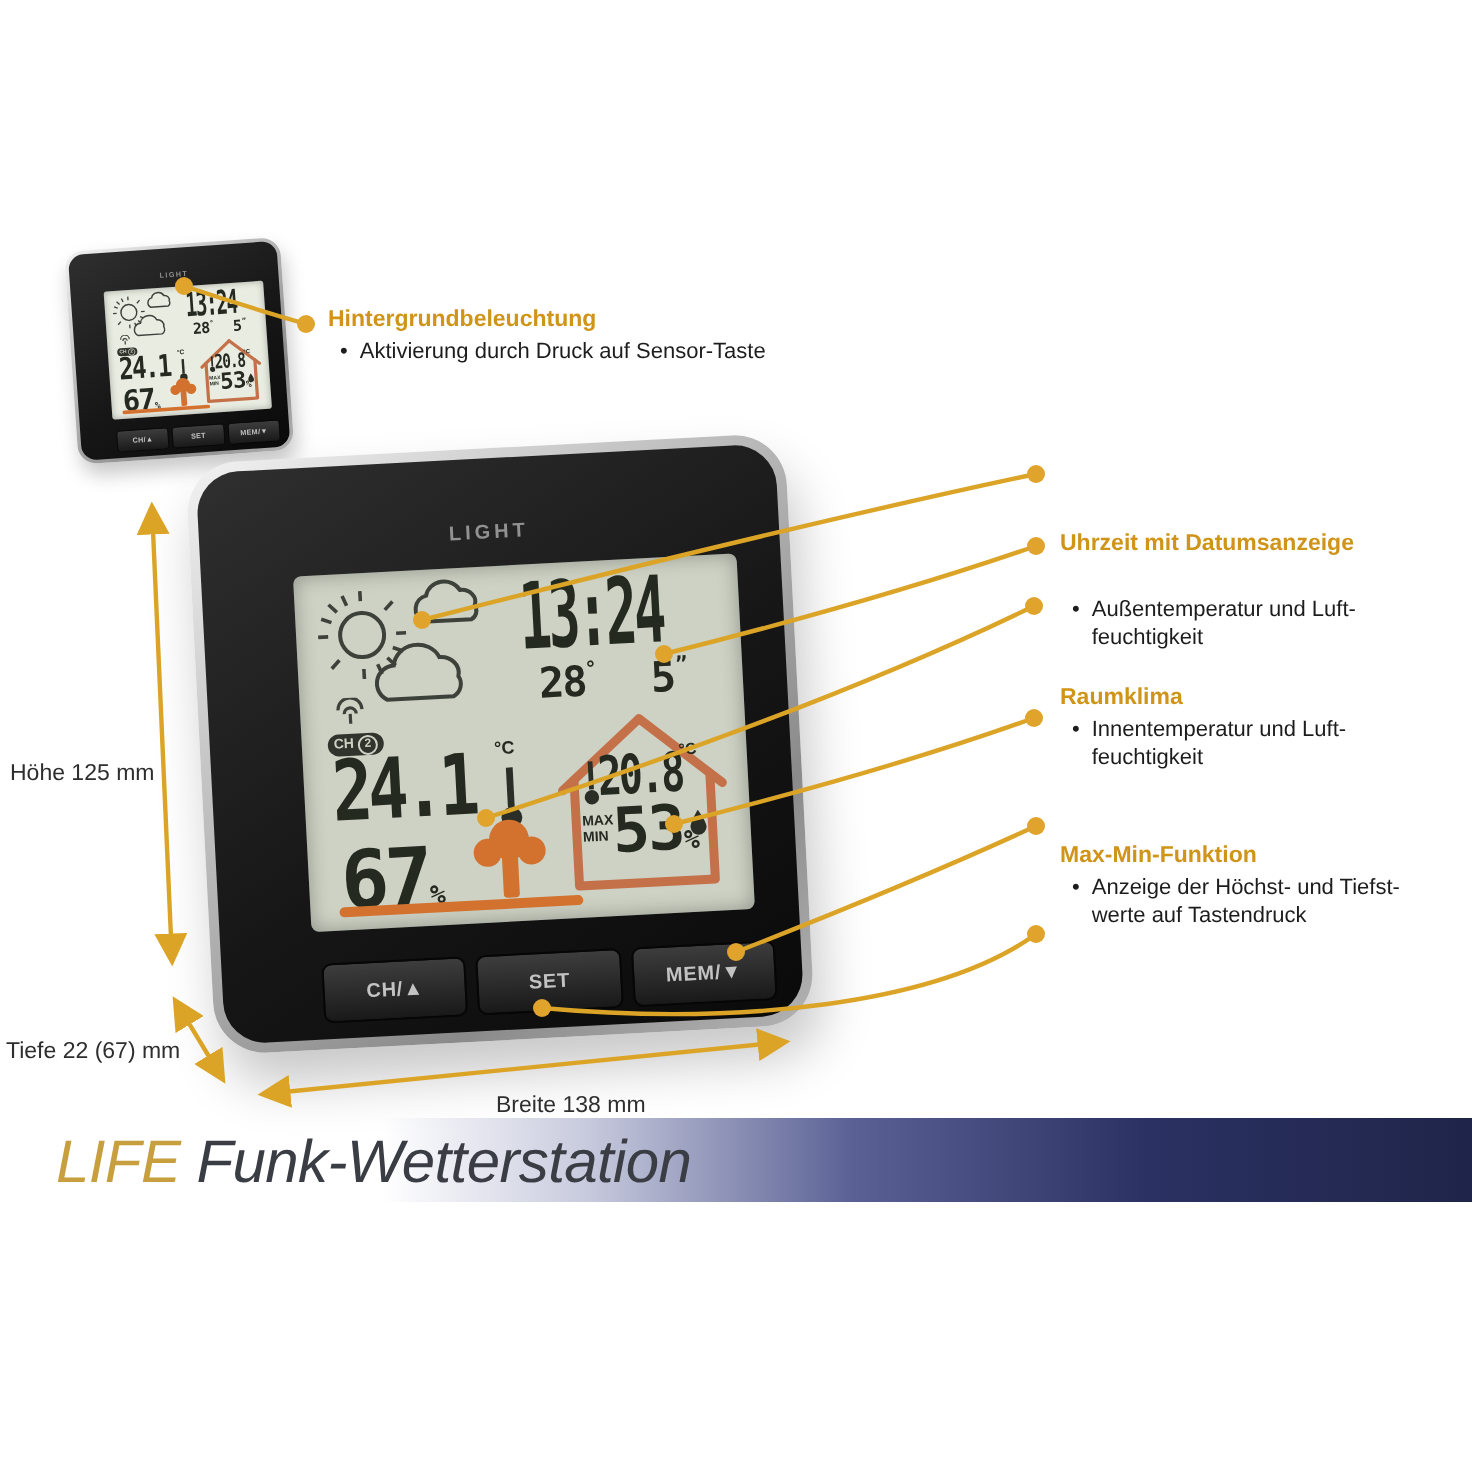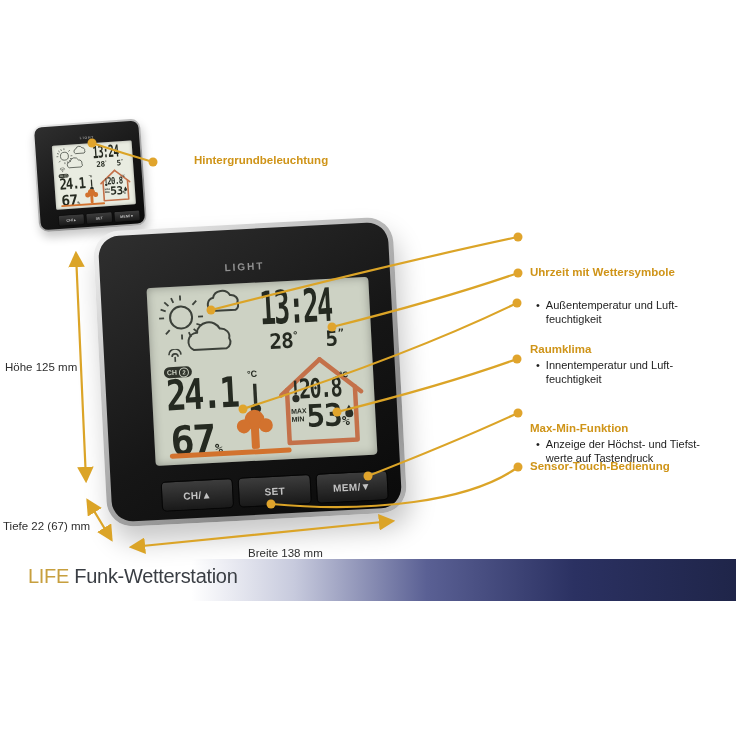--- a/index.html
+++ b/index.html
@@ -53,33 +53,33 @@
   .btn{flex:1;display:flex;align-items:center;justify-content:center;border-radius:5px;
        background:linear-gradient(#3d3d3d,#191919);border:1px solid #060606;color:#c3c3c3;
        font-size:10px;font-weight:bold;letter-spacing:.4px;}
 
   
   .ann{position:absolute;left:530px;width:200px;}
   .ann-title{color:#cf9418;font-weight:bold;font-size:11.5px;line-height:13px;}
   .ann-bullet{margin-top:3px;display:flex;font-size:11px;line-height:13.5px;color:#1d1d1d;}
   .ann-bullet::before{content:"•";margin:0 6px 0 6px;}
   .ann-bullet span{white-space:pre-line;}
-  .ann-backlight{left:164px;top:154px;width:280px;margin-left:30px;}
+  .ann-backlight{left:164px;top:154px;width:280px;}
 
   
   .dim{position:absolute;font-size:11.5px;color:#2e2e2e;}
-  .dim-h{left:5px;top:361px;}
+  .dim-h{left:5px;top:381px;}
   .dim-d{left:3px;top:520px;}
   .dim-w{left:248px;top:547px;}
 
   
   .footer-bar{position:absolute;left:0;top:559px;width:736px;height:42px;
     background:linear-gradient(90deg,rgba(255,255,255,0) 0%,rgba(255,255,255,0) 26%,
       #c7cadd 40%,#5a6094 58%,#2b3162 78%,#1f2549 100%);}
-  .footer-title{position:absolute;left:28px;top:565px;font-size:20px;letter-spacing:-.3px;}
+  .footer-title{position:absolute;left:28px;top:565px;font-size:30px;letter-spacing:-.3px;font-style:italic;}
   .brand{color:#c79f3e;}
   .product{color:#3a3e44;}
 
   .overlay{position:absolute;inset:0;pointer-events:none;}
 </style>
 </head>
 <body>
 
 <div class="page">
 
@@ -291,24 +291,27 @@
         <circle cx="517" cy="359" r="4.5"></circle>
       <circle cx="368" cy="476" r="4.5"></circle>
         <circle cx="518" cy="413" r="4.5"></circle>
       <circle cx="271" cy="504" r="4.5"></circle>
         <circle cx="518" cy="467" r="4.5"></circle>
     </g>
   </svg>
 
   <div class="ann ann-backlight">
     <div class="ann-title">Hintergrundbeleuchtung</div>
+    <div class="ann-bullet">
+        <span>Aktivierung durch Druck auf Sensor-Taste</span>
+      </div>
   </div>
 
   <div class="ann" style="top:266px">
-    <div class="ann-title">Uhrzeit mit Wettersymbole</div>
+    <div class="ann-title">Uhrzeit mit Datumsanzeige</div>
   </div>
   <div class="ann" style="top:296px">
     <div class="ann-bullet">
         <span>Außentemperatur und Luft-
 feuchtigkeit</span>
       </div>
   </div>
   <div class="ann" style="top:343px">
     <div class="ann-title">Raumklima</div>
     <div class="ann-bullet">
@@ -316,23 +319,20 @@
 feuchtigkeit</span>
       </div>
   </div>
   <div class="ann" style="top:422px">
     <div class="ann-title">Max-Min-Funktion</div>
     <div class="ann-bullet">
         <span>Anzeige der Höchst- und Tiefst-
 werte auf Tastendruck</span>
       </div>
   </div>
-  <div class="ann" style="top:460px">
-    <div class="ann-title">Sensor-Touch-Bedienung</div>
-  </div>
 
   <div class="dim dim-h">Höhe 125 mm</div>
   <div class="dim dim-d">Tiefe 22 (67) mm</div>
   <div class="dim dim-w">Breite 138 mm</div>
 
   <div class="footer-bar"></div>
   <div class="footer-title">
     <span class="brand">LIFE</span>
     <span class="product">Funk-Wetterstation</span>
   </div>

